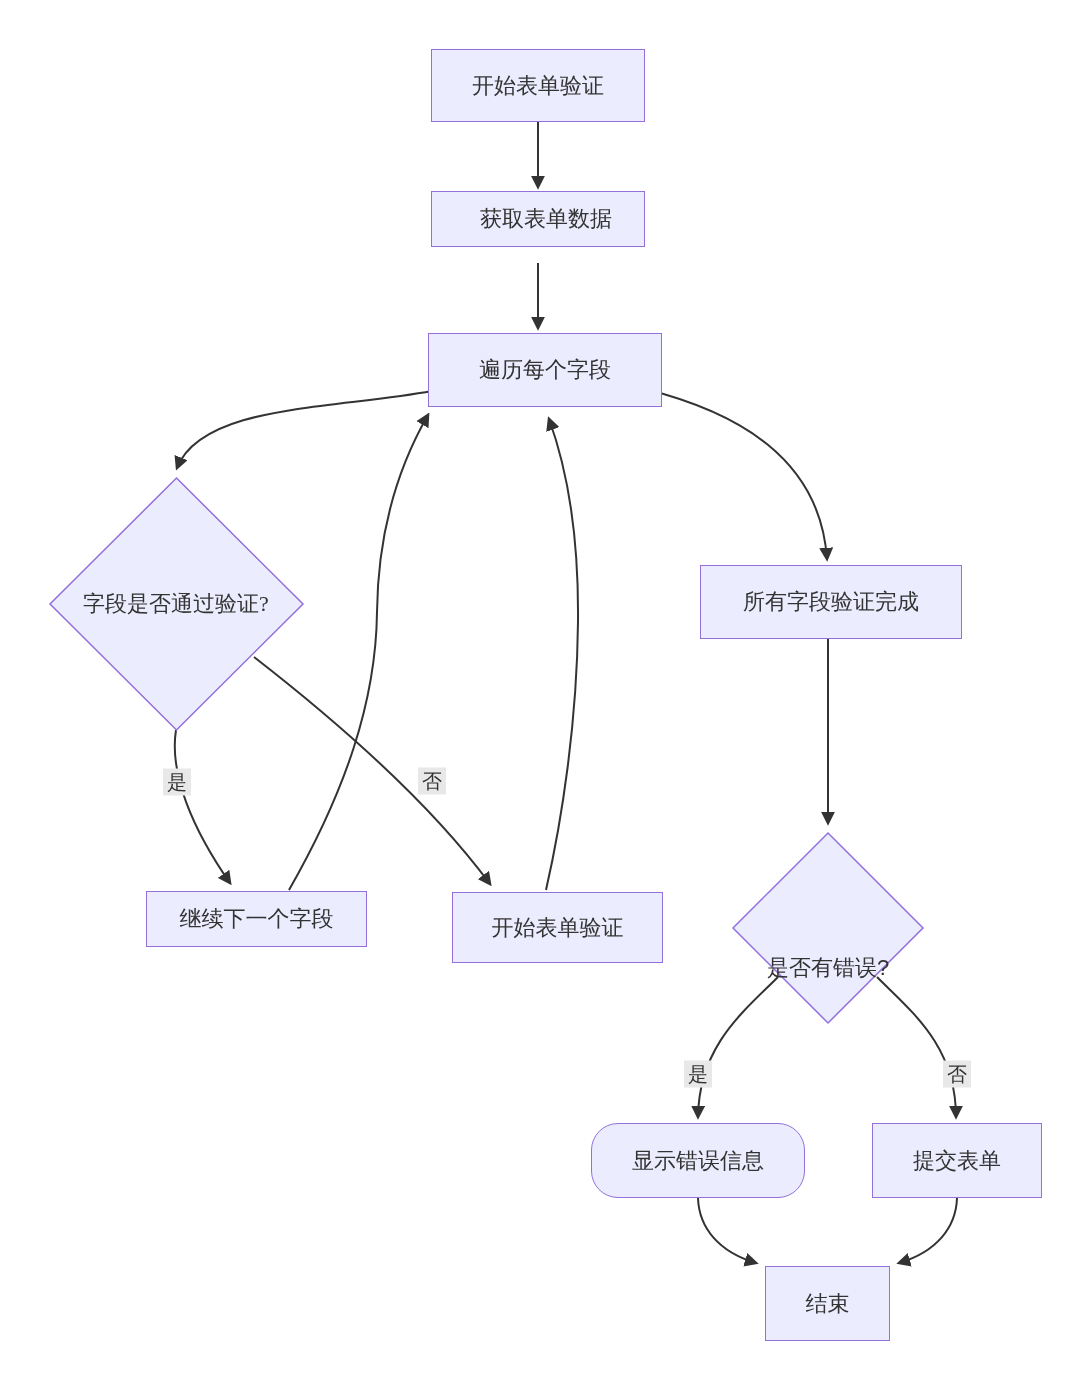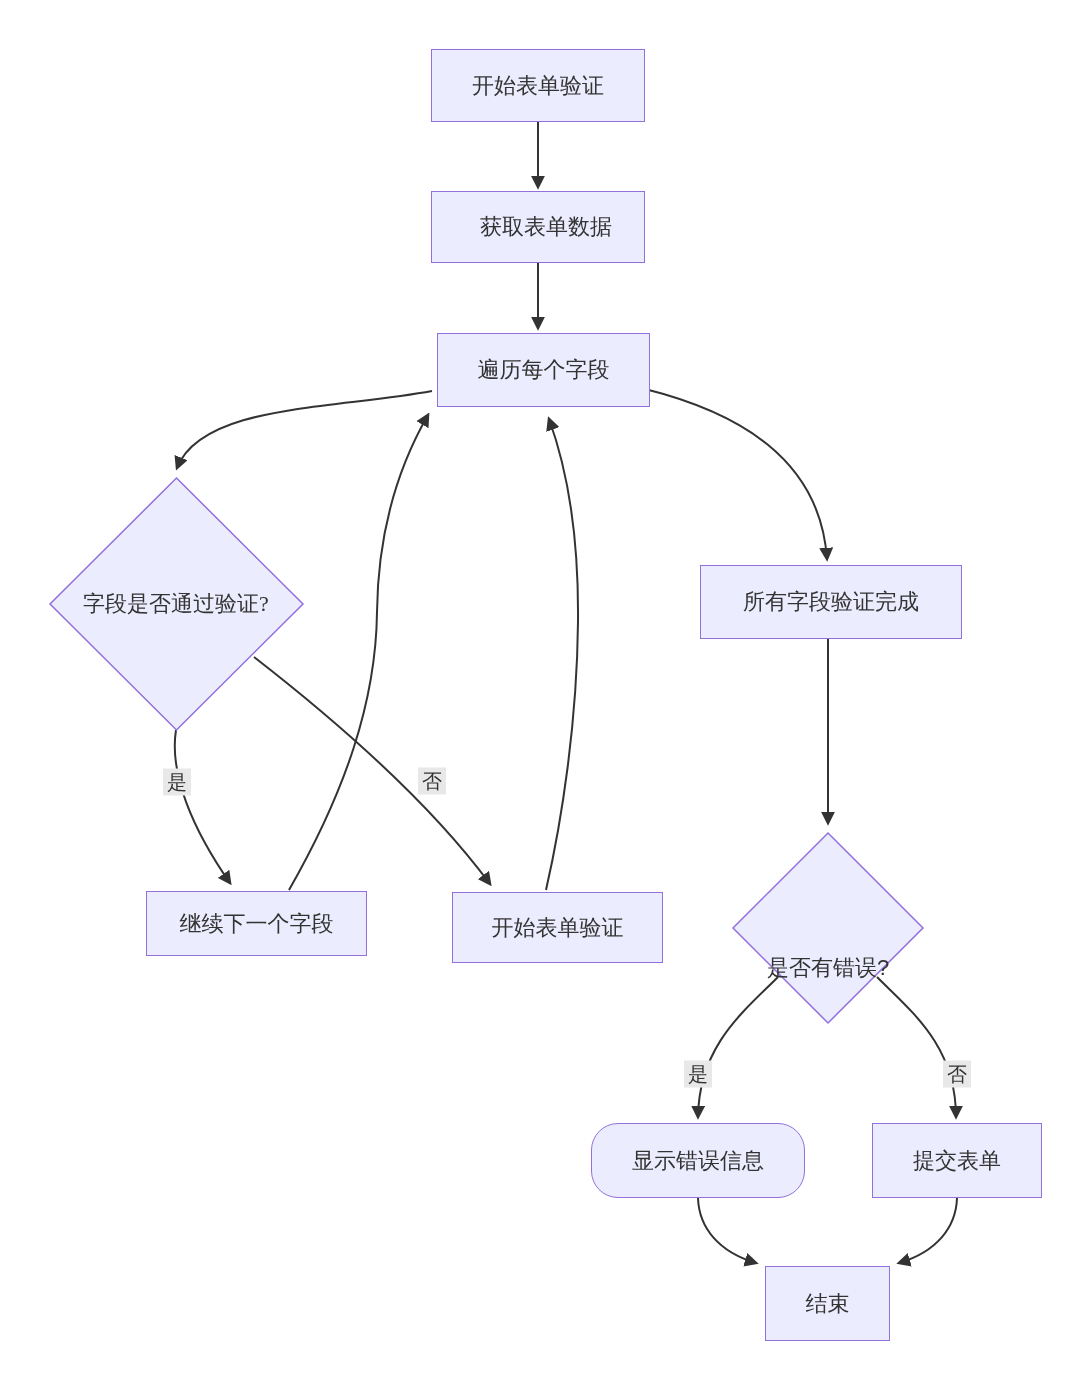--- a/index.html
+++ b/index.html
@@ -97,33 +97,33 @@
     <path class="edge" d="M957 1198 C956 1228, 936 1252, 899 1263" marker-end="url(#arrowhead)"></path>
 
     <polygon class="diamond" points="176.5,478 303,604 176.5,730 50,604"></polygon>
     <polygon class="diamond" points="828,833 923,928 828,1023 733,928"></polygon>
   </svg>
 
   <div class="node" style="left:431px; top:49px; width:214px; height:73px;">
     <span>开始表单验证</span>
   </div>
 
-  <div class="node" style="left:431px; top:191px; width:214px; height:72px;padding-left:16px;">
+  <div class="node" style="left:431px; top:191px; width:214px; height:56px;padding-left:16px;">
     <span>获取表单数据</span>
   </div>
 
-  <div class="node" style="left:437px; top:333px; width:213px; height:74px;">
+  <div class="node" style="left:428px; top:333px; width:234px; height:74px;">
     <span>遍历每个字段</span>
   </div>
 
   <div class="node" style="left:700px; top:565px; width:262px; height:74px;">
     <span>所有字段验证完成</span>
   </div>
 
-  <div class="node" style="left:146px; top:891px; width:221px; height:65px;">
+  <div class="node" style="left:146px; top:891px; width:221px; height:56px;">
     <span>继续下一个字段</span>
   </div>
 
   <div class="node" style="left:452px; top:892px; width:211px; height:71px;">
     <span>开始表单验证</span>
   </div>
 
   <div class="node" style="left:591px; top:1123px; width:214px; height:75px;border-radius:27px;">
     <span>显示错误信息</span>
   </div>

